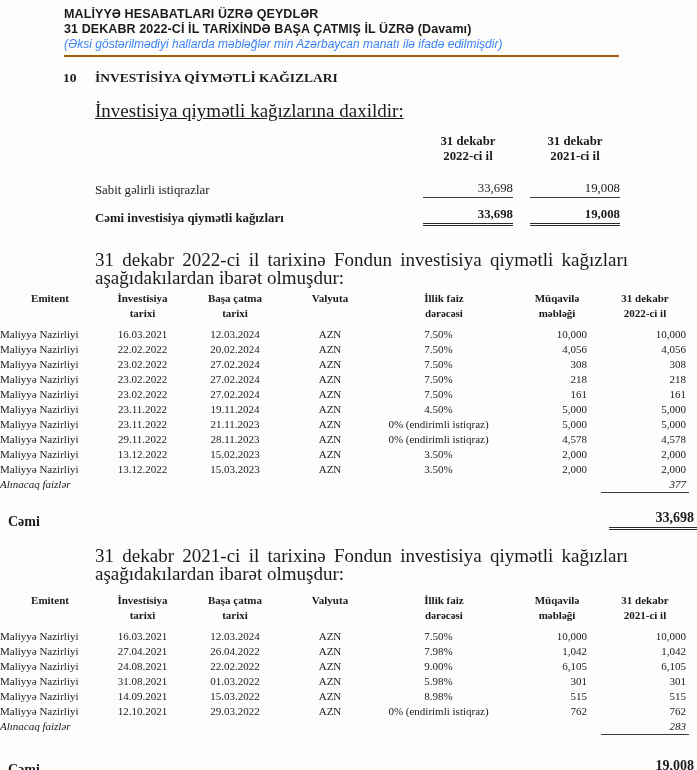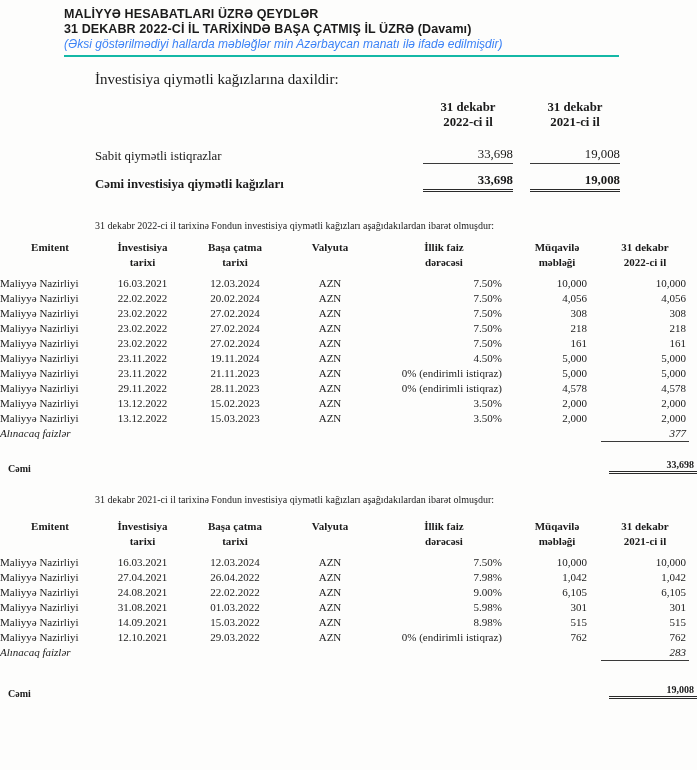--- a/index.html
+++ b/index.html
@@ -10,104 +10,108 @@
     font-family:"Liberation Serif", serif;
     overflow:hidden;
   }
   .page { position:relative; width:697px; height:770px; }
 
   
   .doc-header {
     margin:7px 0 0 64px;
     width:555px;
     font-family:"Liberation Sans", sans-serif;
-    border-bottom:2px solid #14b8a6;
+    border-bottom:2px solid #a16207;
     padding-bottom:3px;
   }
   .doc-header .hline { font-weight:bold; font-size:12.5px; line-height:15px; letter-spacing:.1px; }
   .doc-header .note { font-style:italic; font-size:12px; line-height:15px; color:#3b82f6; }
 
   
   .section-heading { margin:13px 0 0 63px; display:flex; font-weight:bold; font-size:13.5px; }
   .section-num { width:32px; }
-  .intro { margin:14px 0 0 95px; font-size:15px; }
+  .intro { margin:14px 0 0 95px; font-size:19px;text-decoration:underline; }
 
   
   .sumtable { margin:12px 0 0 95px; width:525px; font-size:12.8px; }
   .srow { display:flex; align-items:flex-end; }
   .slabel { flex:1; }
   .sgap { width:17px; }
   .scol { width:90px; text-align:right; }
   .shead { text-align:center; font-weight:bold; line-height:15px; }
   .srow.sdata { margin-top:17px; }
   .srow.sdata .scol { border-bottom:1px solid #3a3a3a; padding-bottom:1px; }
   .srow.stotal { margin-top:9px; font-weight:bold; }
   .srow.stotal .scol { border-bottom:3px double #2a2a2a; padding-bottom:1px; }
 
   
-  .para { margin-left:95px; width:533px; font-size:10px; line-height:17.5px; text-align:justify; }
+  .para { margin-left:95px; width:533px; font-size:19px; line-height:17.5px; text-align:justify; }
   .para1 { margin-top:25px; }
   .para2 { margin-top:17px; }
 
   
   .itable { display:table; table-layout:fixed; margin:5px 0 0 0; width:689px; font-size:11px; }
   .itable2 { margin-top:11px; }
   .itr { display:table-row; }
   .rgroup { display:table-row-group; }
   .itc { display:table-cell; line-height:15px; vertical-align:top; white-space:nowrap; }
   .c0 { width:100px; text-align:left; }
   .c1 { width:85px;  text-align:center; }
   .c2 { width:100px; text-align:center; }
   .c3 { width:90px;  text-align:center; }
-  .c4 { width:138px; text-align:right; padding-right:11px; }
+  .c4 { width:138px; text-align:center; padding-right:11px; }
   .c5 { width:88px;  text-align:right; padding-right:14px; }
   .c6 { width:88px;  text-align:right; padding-right:3px; }
   .ith { font-weight:bold; text-align:center; padding-right:0; }
   .ith div { line-height:15px; }
   .head-spacer { height:6px; display:table-row; }
   .italic { font-style:italic; }
   .accr-line { border-bottom:1.5px solid #3a3a3a;font-style:italic; }
 
-  .total-line { display:flex; margin-left:8px; width:689px; font-size:10px; font-weight:bold; align-items:flex-end; }
+  .total-line { display:flex; margin-left:8px; width:689px; font-size:14px; font-weight:bold; align-items:flex-end; }
   .total-line .tlabel { flex:1; }
   .total-line .tvalue { width:88px; text-align:right; padding-right:3px; border-bottom:3px double #2a2a2a; padding-bottom:1px; }
   .total1 { margin-top:17px; }
   .total2 { margin-top:23px; }
 </style>
 </head>
 <body>
 
 <div class="page">
 
   <div class="doc-header">
     <div class="hline">MALİYYƏ HESABATLARI ÜZRƏ QEYDLƏR</div>
     <div class="hline">31 DEKABR 2022-Cİ İL TARİXİNDƏ BAŞA ÇATMIŞ İL ÜZRƏ (Davamı)</div>
     <div class="note">(Əksi göstərilmədiyi hallarda məbləğlər min Azərbaycan manatı ilə ifadə edilmişdir)</div>
   </div>
 
+  <div class="section-heading">
+    <div class="section-num">10</div>
+    <div>İNVESTİSİYA QİYMƏTLİ KAĞIZLARI</div>
+  </div>
 
   <div class="intro">İnvestisiya qiymətli kağızlarına daxildir:</div>
 
   <div class="sumtable">
     <div class="srow">
       <div class="slabel"></div>
       <div class="scol shead">
         <div>31 dekabr</div>
         <div>2022-ci il</div>
       </div>
       <div class="sgap"></div>
       <div class="scol shead">
         <div>31 dekabr</div>
         <div>2021-ci il</div>
       </div>
     </div>
     <div>
 
         <div class="srow sdata">
-          <div class="slabel">Sabit qiymətli istiqrazlar</div>
+          <div class="slabel">Sabit gəlirli istiqrazlar</div>
           <div class="scol">33,698</div>
           <div class="sgap"></div>
           <div class="scol">19,008</div>
         </div>
       </div>
     <div class="srow stotal">
       <div class="slabel">Cəmi investisiya qiymətli kağızları</div>
       <div class="scol">33,698</div>
       <div class="sgap"></div>
       <div class="scol">19,008</div>

